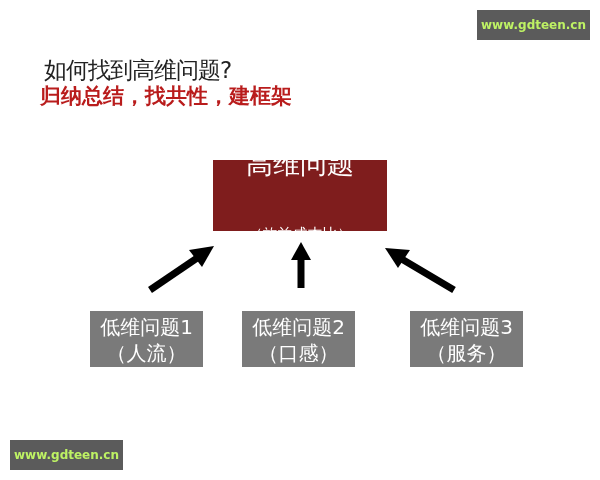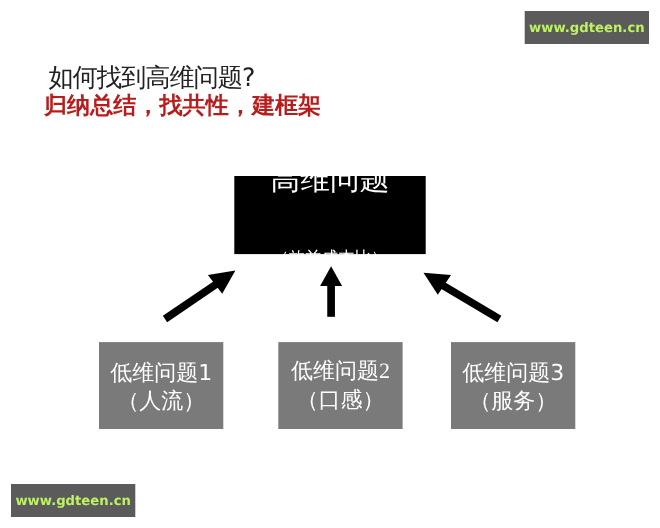--- a/index.html
+++ b/index.html
@@ -3,28 +3,28 @@
 <meta charset="utf-8">
 <style>
   html,body{margin:0;padding:0;}
   body{width:600px;height:480px;background:#ffffff;position:relative;overflow:hidden;font-family:"DejaVu Sans",sans-serif;}
   .wm{position:absolute;background:#5b5b5b;color:#bef264;font-family:"DejaVu Sans",sans-serif;font-size:12px;font-weight:bold;display:flex;align-items:center;justify-content:center;}
   #wm-top{left:477px;top:10px;width:113px;height:30px;}
   #wm-bottom{left:10px;top:440px;width:113px;height:30px;}
   .q{position:absolute;left:44px;top:55px;font-size:23px;color:#222;letter-spacing:-1px;}
   .h{position:absolute;left:40px;top:82px;font-size:21px;font-weight:bold;color:#b91c1c;letter-spacing:0px;}
   .box{position:absolute;display:flex;flex-direction:column;align-items:center;justify-content:center;color:#fff;}
-  #high{left:213px;top:160px;width:174px;height:71px;background:#000000;}
+  #high{left:213px;top:160px;width:174px;height:71px;background:#7f1d1d;}
   #high .t{font-size:27px;line-height:32px;}
   #high .s{font-size:15px;line-height:20px;margin-top:44px;}
-  .low{background:#7a7a7a;width:113px;height:79px;top:311px;}
+  .low{background:#7a7a7a;width:113px;height:56px;top:311px;}
   .low .t{font-size:20px;line-height:27px;}
   .low .s{font-size:20px;line-height:24px;}
   #low1{left:90px;}
-  #low2{left:253px;font-family:Liberation Serif, serif;}
+  #low2{left:242px;}
   #low3{left:410px;}
   svg.arrows{position:absolute;left:0;top:0;}
 </style>
 </head>
 <body>
 
 <div id="wm-top" class="wm">www.gdteen.cn</div>
 
 <div class="q">如何找到高维问题?</div>
 <div class="h">归纳总结，找共性，建框架</div>

